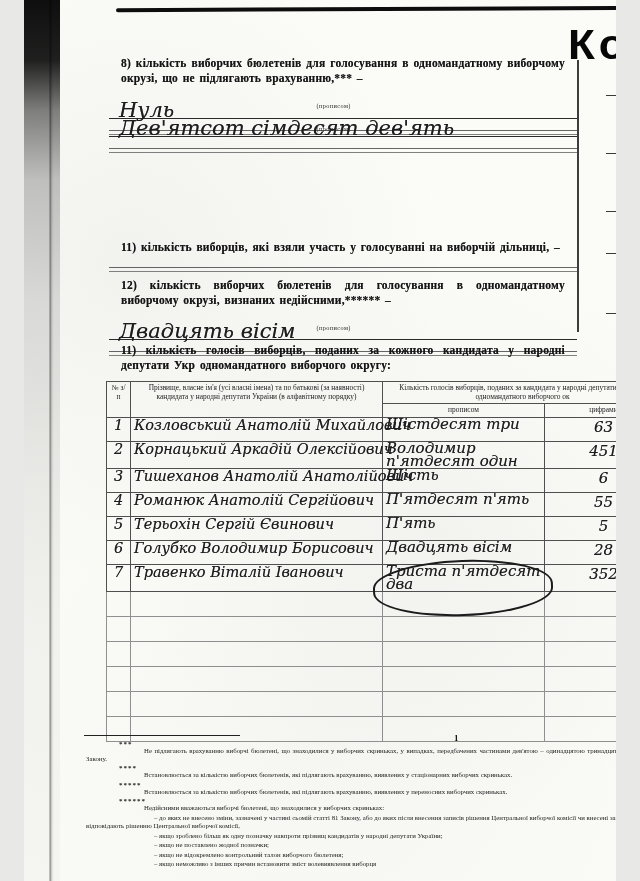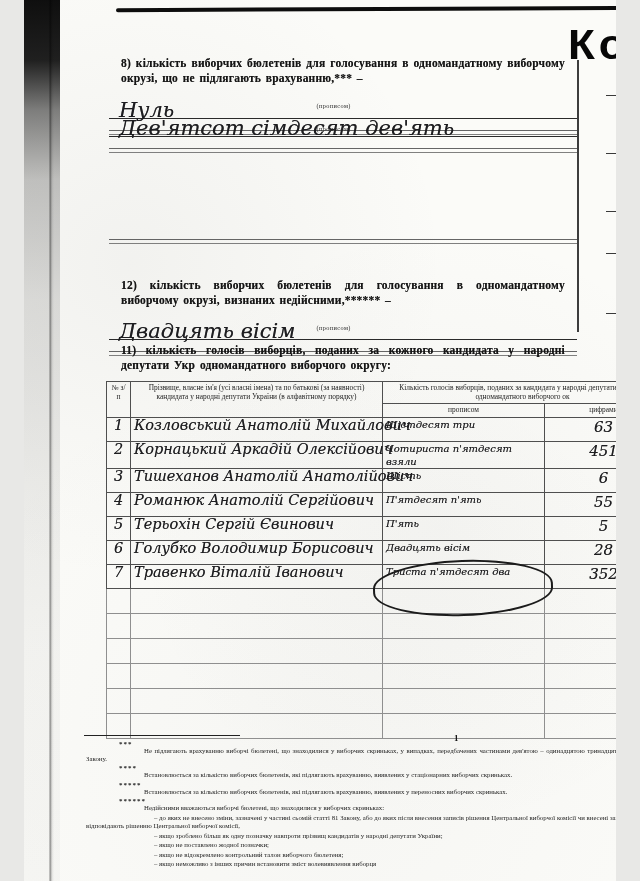--- a/index.html
+++ b/index.html
@@ -63,21 +63,21 @@
     border-collapse:collapse; table-layout:fixed;margin-top:11px;
   }
   table.votes th, table.votes td { border:1px solid #4f4f4f; padding:0 3px; vertical-align:top; }
   table.votes th {
     font-weight:400; font-size:7.4px; line-height:8.6px; text-align:center;
     padding:2px 4px; color:#1c1c1c;
   }
   table.votes td { height:23px; }
   td.c-num  { text-align:center; }
   .hand-cell  { font-size:14.5px; line-height:15px; white-space:nowrap; overflow:visible; }
-  .hand-words { font-size:10px; line-height:13px; white-space:normal; }
+  .hand-words { font-size:15px; line-height:13px; white-space:normal; }
   .hand-dig   { font-size:15px; }
   tr.empty td { border-color:#8f8f8f; }
   .circle {
     position:absolute; left:-10px; top:-5px; width:176px; height:52px;
     border:2.3px solid #1b1b1b; border-radius:50%/46%;
     transform:rotate(-2deg); pointer-events:none;
   }
   td.rel { position:relative; }
 
   .fnsep { position:absolute; left:60px; top:735px; width:156px; border-top:1.4px solid #222; }
@@ -123,20 +123,21 @@
     <span class="rcap">(цифрами)</span>
   </div>
 
   <div class="rcol" style="top:194px">
     <span class="hand">9</span>
     <div class="rnline"></div>
     <span class="rcap">(цифрами)</span>
   </div>
 
   <div class="sec" style="top:228px">
+    <p class="ptext">11) кількість виборців, які взяли участь у голосуванні на виборчій дільниці, –</p>
     <div class="rule2"></div>
   </div>
   <div class="rcol" style="top:236px">
     <span class="hand">988</span>
     <div class="rnline"></div>
     <span class="rcap">(цифрами)</span>
   </div>
 
   <div class="sec" style="top:266px">
     <p class="ptext">12) кількість виборчих бюлетенів для голосування в одномандатному виборчому окрузі, визнаних недійсними,****** –</p>
@@ -177,21 +178,21 @@
     <tbody>
       <tr>
         <td class="c-num hand hand-cell">1</td>
         <td class="hand hand-cell">Козловський Анатолій Михайлович</td>
         <td class="hand hand-words">Шістдесят три</td>
         <td class="c-num hand hand-dig">63</td>
       </tr>
       <tr>
         <td class="c-num hand hand-cell">2</td>
         <td class="hand hand-cell">Корнацький Аркадій Олексійович</td>
-        <td class="hand hand-words">Чотириста п'ятдесят взяли</td>
+        <td class="hand hand-words">Володимир п'ятдесят один</td>
         <td class="c-num hand hand-dig">451</td>
       </tr>
       <tr>
         <td class="c-num hand hand-cell">3</td>
         <td class="hand hand-cell">Тишеханов Анатолій Анатолійович</td>
         <td class="hand hand-words">Шість</td>
         <td class="c-num hand hand-dig">6</td>
       </tr>
       <tr>
         <td class="c-num hand hand-cell">4</td>

